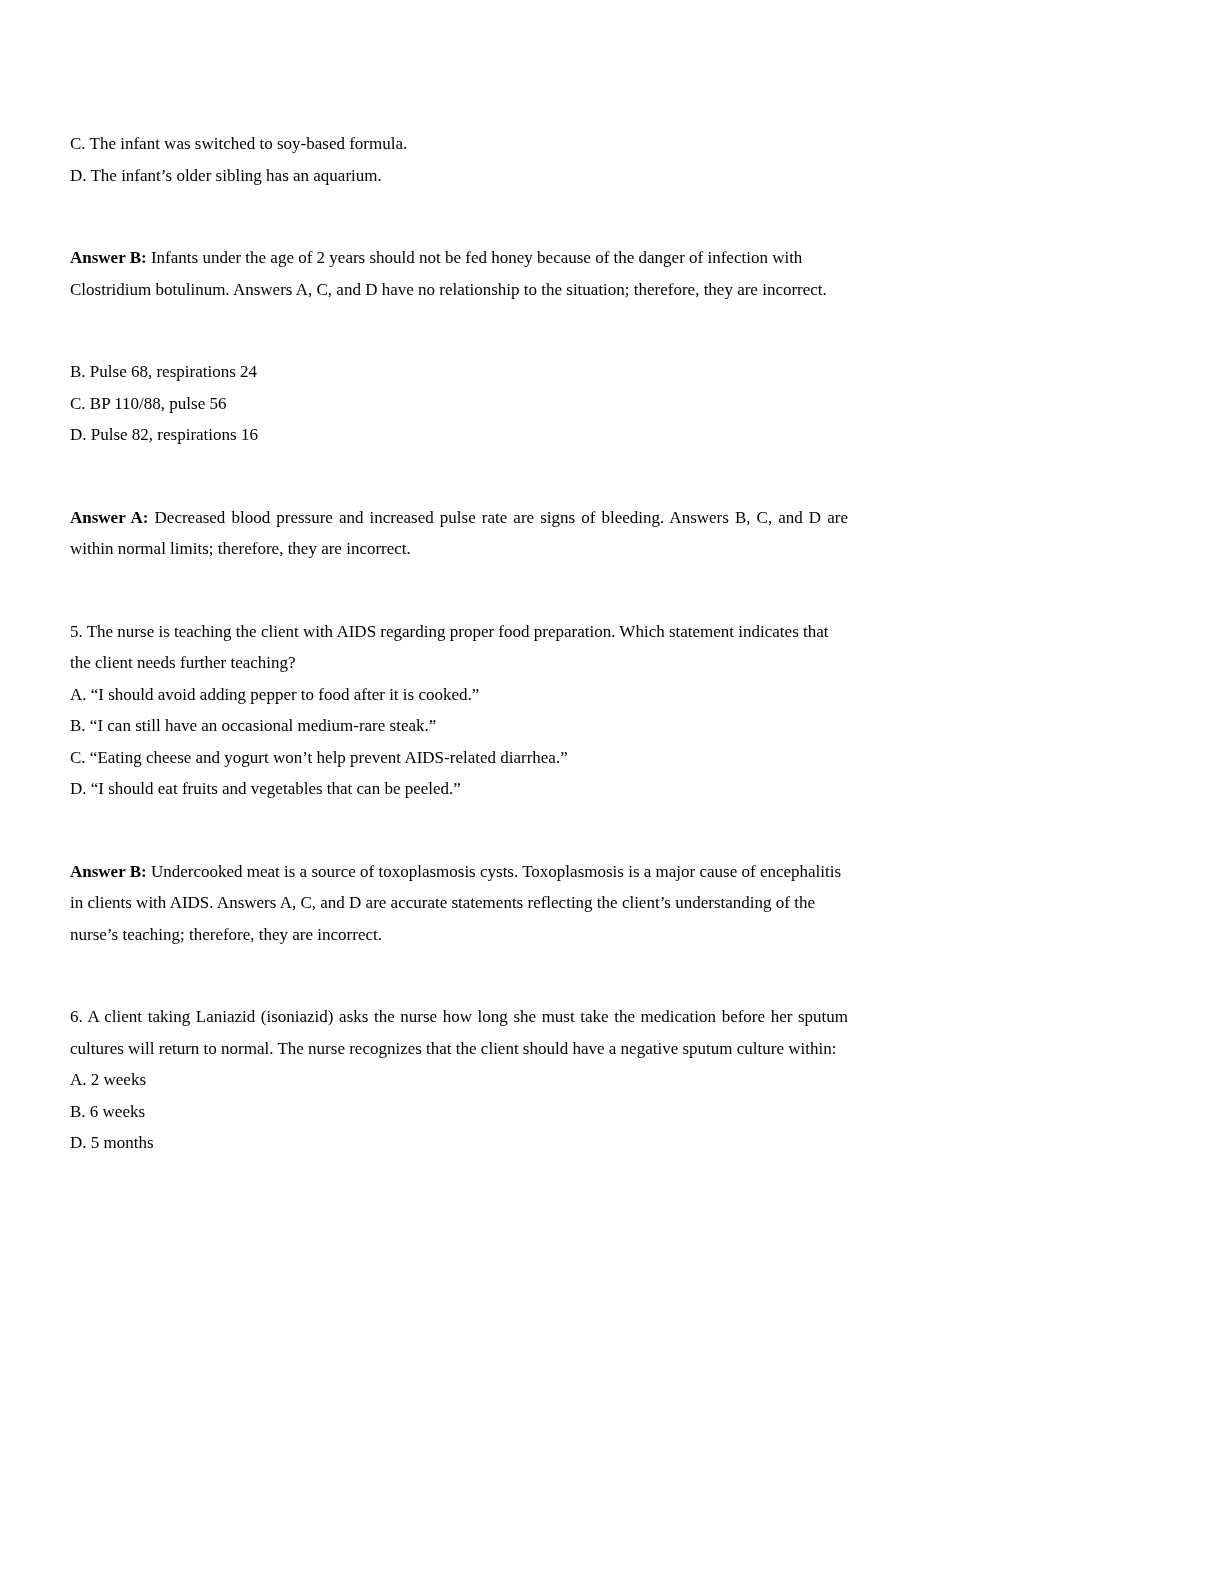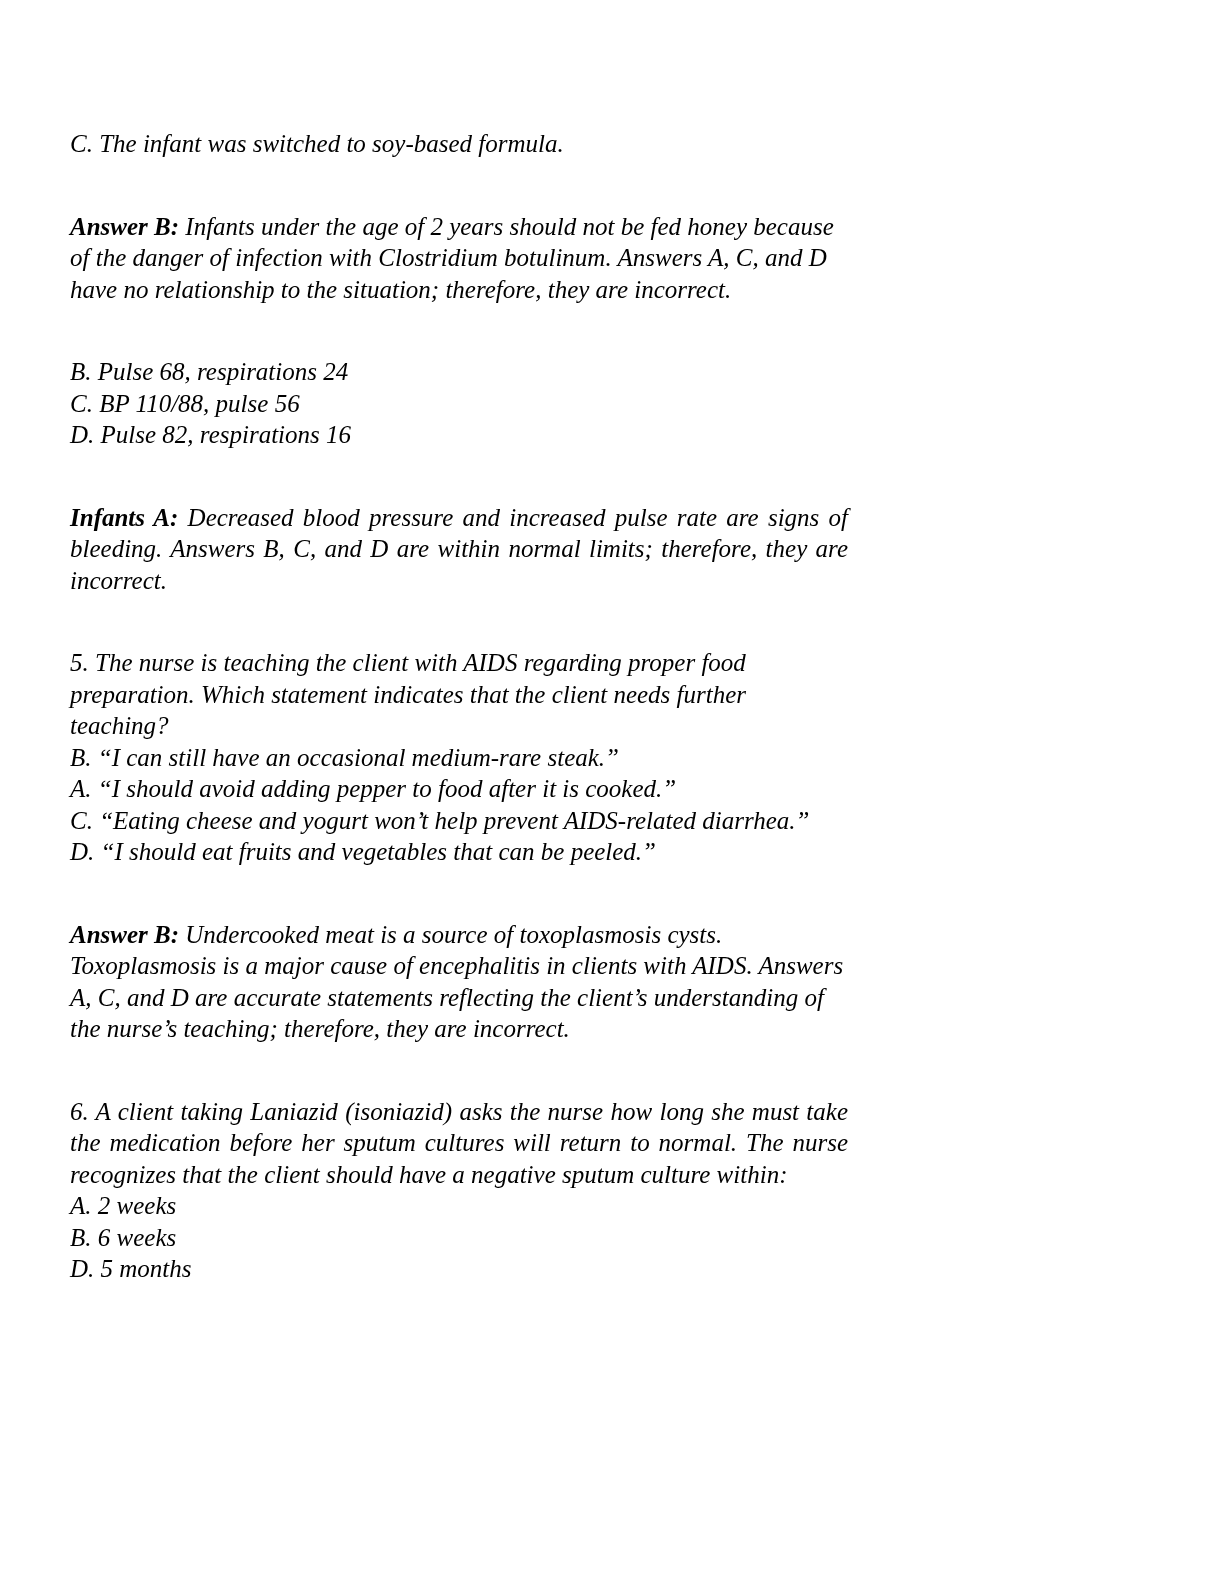--- a/index.html
+++ b/index.html
@@ -9,48 +9,48 @@
     height: 1584px;
     font-family: "Liberation Serif", "DejaVu Serif", serif;
     color: #000000;
     overflow: hidden;
   }
   .content {
     padding: 128px 0 0 70px;
   }
   .block {
     width: 778px;
-    font-size: 25px;
+    font-size: 17px;
     line-height: 31.5px;
     margin-bottom: 51px;
-    font-style: italic;
   }
   .block:last-child { margin-bottom: 11px; }
   .justify { text-align: justify; }
   .answer-label { font-weight: bold; }
   .option-line, .plain-line { white-space: normal; }
 </style>
 </head>
 <body>
 
 <div class="content" id="content">
     <div class="block">
       <div class="plain-line">C. The infant was switched to soy-based formula.</div>
+      <div class="plain-line">D. The infant’s older sibling has an aquarium.</div>
     </div>
     <p class="block"><span class="answer-label">Answer B:</span><span> Infants under the age of 2 years should not be fed honey because of the danger of infection with Clostridium botulinum. Answers A, C, and D have no relationship to the situation; therefore, they are incorrect.</span></p>
     <div class="block">
       <div class="option-line">B. Pulse 68, respirations 24</div>
       <div class="option-line">C. BP 110/88, pulse 56</div>
       <div class="option-line">D. Pulse 82, respirations 16</div>
     </div>
-    <p class="block justify"><span class="answer-label">Infants A:</span><span> Decreased blood pressure and increased pulse rate  are signs of bleeding. Answers B, C, and D are within normal limits; therefore, they are incorrect.</span></p>
+    <p class="block justify"><span class="answer-label">Answer A:</span><span> Decreased blood pressure and increased pulse rate  are signs of bleeding. Answers B, C, and D are within normal limits; therefore, they are incorrect.</span></p>
     <div class="block">
       <div class="">5. The nurse is teaching the client with AIDS regarding proper food preparation. Which statement indicates that the client needs further teaching?</div>
+      <div class="option-line">A. “I should avoid adding pepper to food after it is cooked.”</div>
       <div class="option-line">B. “I can still have an occasional medium-rare steak.”</div>
-      <div class="option-line">A. “I should avoid adding pepper to food after it is cooked.”</div>
       <div class="option-line">C. “Eating cheese and yogurt won’t help prevent AIDS-related diarrhea.”</div>
       <div class="option-line">D. “I should eat fruits and vegetables that can be peeled.”</div>
     </div>
     <p class="block"><span class="answer-label">Answer B:</span><span> Undercooked meat is a source of toxoplasmosis cysts. Toxoplasmosis is a major cause of encephalitis in clients with AIDS. Answers A, C, and D are accurate statements reflecting the client’s understanding of the nurse’s teaching; therefore, they are incorrect.</span></p>
     <div class="block">
       <div class="justify">6. A client taking Laniazid (isoniazid) asks the nurse how long she must take the medication before her sputum cultures will return to normal. The nurse recognizes that the client should have a negative sputum culture within:</div>
       <div class="option-line">A. 2 weeks</div>
       <div class="option-line">B. 6 weeks</div>
       <div class="option-line">D. 5 months</div>
     </div>

